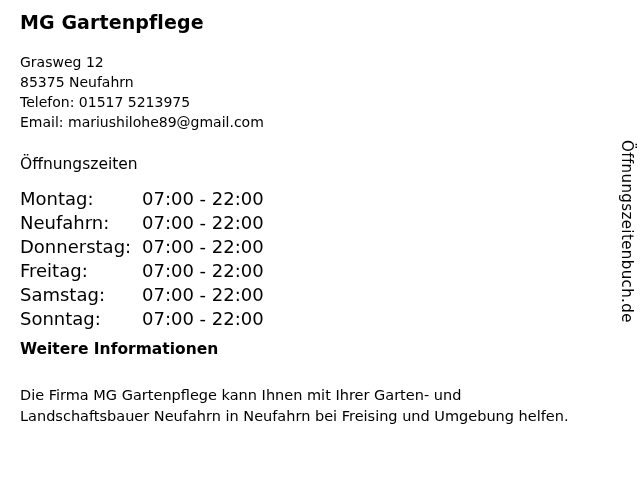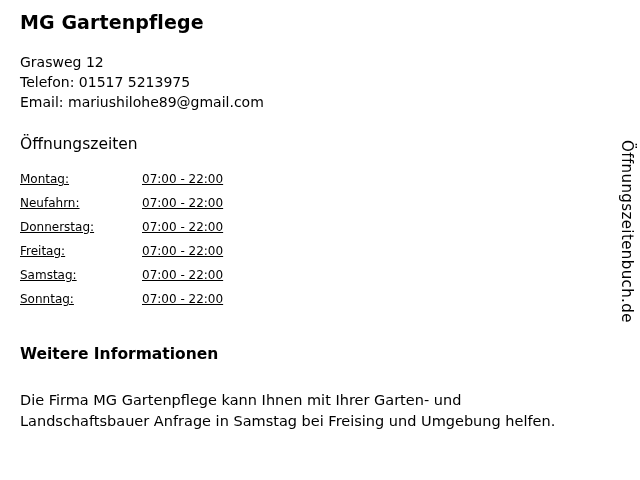--- a/index.html
+++ b/index.html
@@ -43,23 +43,22 @@
     white-space: nowrap;
   }
   .section-heading {
     font-size: 15.5px;
     font-weight: normal;
     margin: 0 0 16px 0;
     line-height: 20px;
   }
   table.hours {
     border-collapse: collapse;
-    font-size: 12px;
-    margin-bottom: 30px;
-    text-decoration: underline;
+    font-size: 18px;
+    margin-bottom: 5px;
   }
   table.hours td {
     padding: 0 0 6px 0;
     vertical-align: top;
     line-height: 18px;
     white-space: nowrap;
   }
   td.day {
     width: 122px;
     padding-right: 8px;
@@ -94,20 +93,21 @@
 <body>
 
 <div class="page">
 
   <div class="content">
 
     <h1 class="business-title">MG Gartenpflege</h1>
 
     <div class="address-block">
       <div class="address-line">Grasweg 12</div>
+      <div class="address-line">85375 Neufahrn</div>
       <div class="address-line">Telefon: 01517 5213975</div>
       <div class="address-line">Email: mariushilohe89@gmail.com</div>
     </div>
 
     <h2 class="section-heading">Öffnungszeiten</h2>
 
     <table class="hours">
       <tbody>
         <tr>
           <td class="day">Montag:</td>
@@ -131,19 +131,19 @@
         </tr>
         <tr>
           <td class="day">Sonntag:</td>
           <td class="time">07:00 - 22:00</td>
         </tr>
       </tbody>
     </table>
 
     <h2 class="info-heading">Weitere Informationen</h2>
 
-    <p class="info-text">Die Firma MG Gartenpflege kann Ihnen mit Ihrer Garten- und Landschaftsbauer Anfrage in Samstag bei Freising und Umgebung helfen.</p>
+    <p class="info-text">Die Firma MG Gartenpflege kann Ihnen mit Ihrer Garten- und Landschaftsbauer Neufahrn in Neufahrn bei Freising und Umgebung helfen.</p>
 
   </div>
 
   <div class="vertical-brand">Öffnungszeitenbuch.de</div>
 
 </div>
 
 </body></html>

